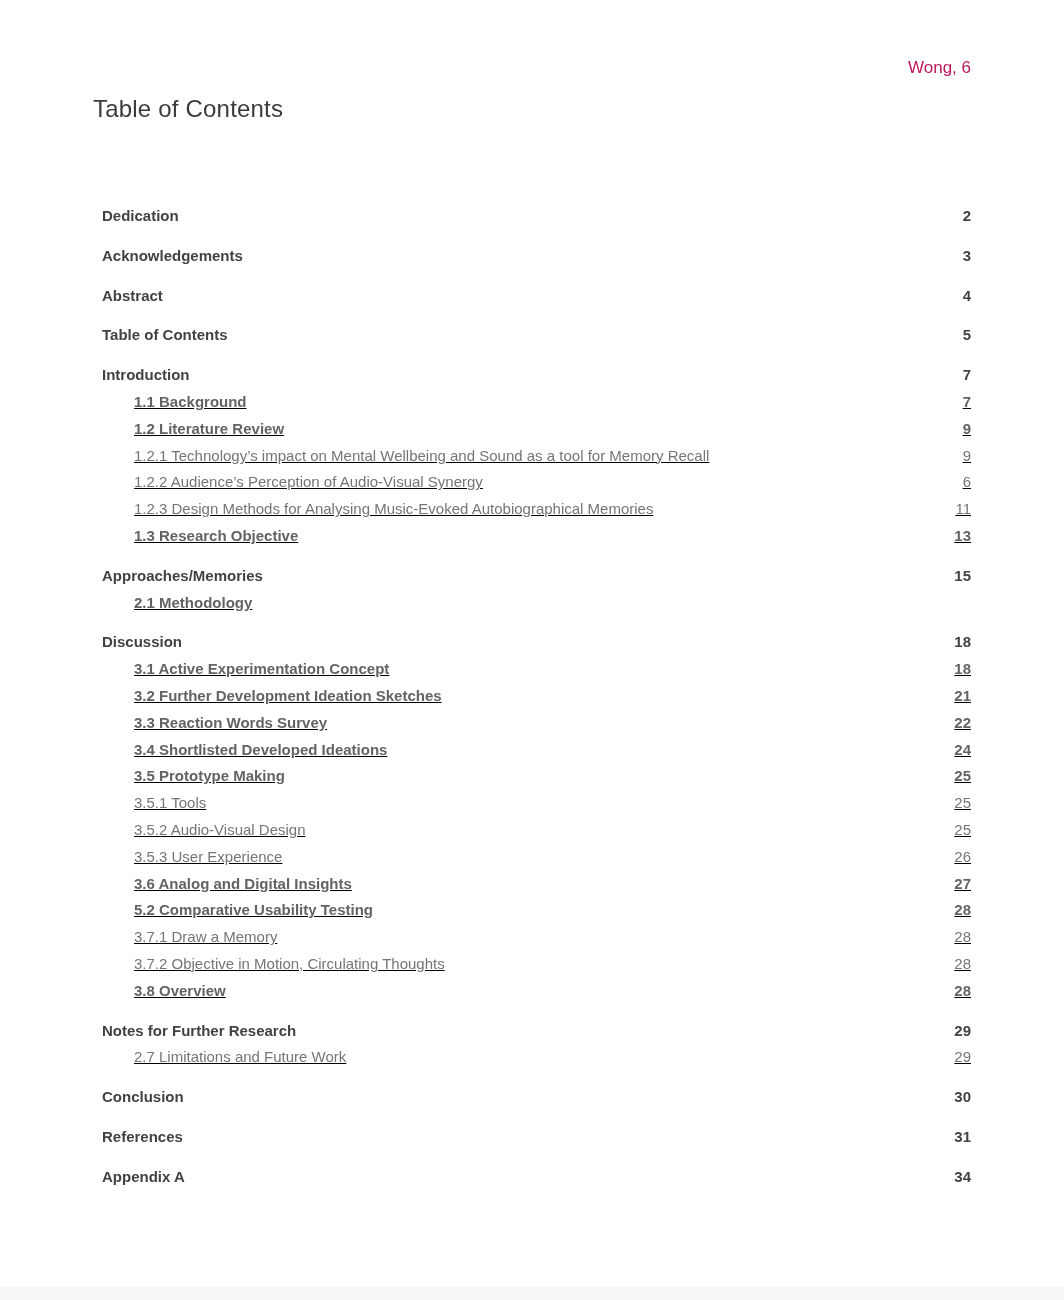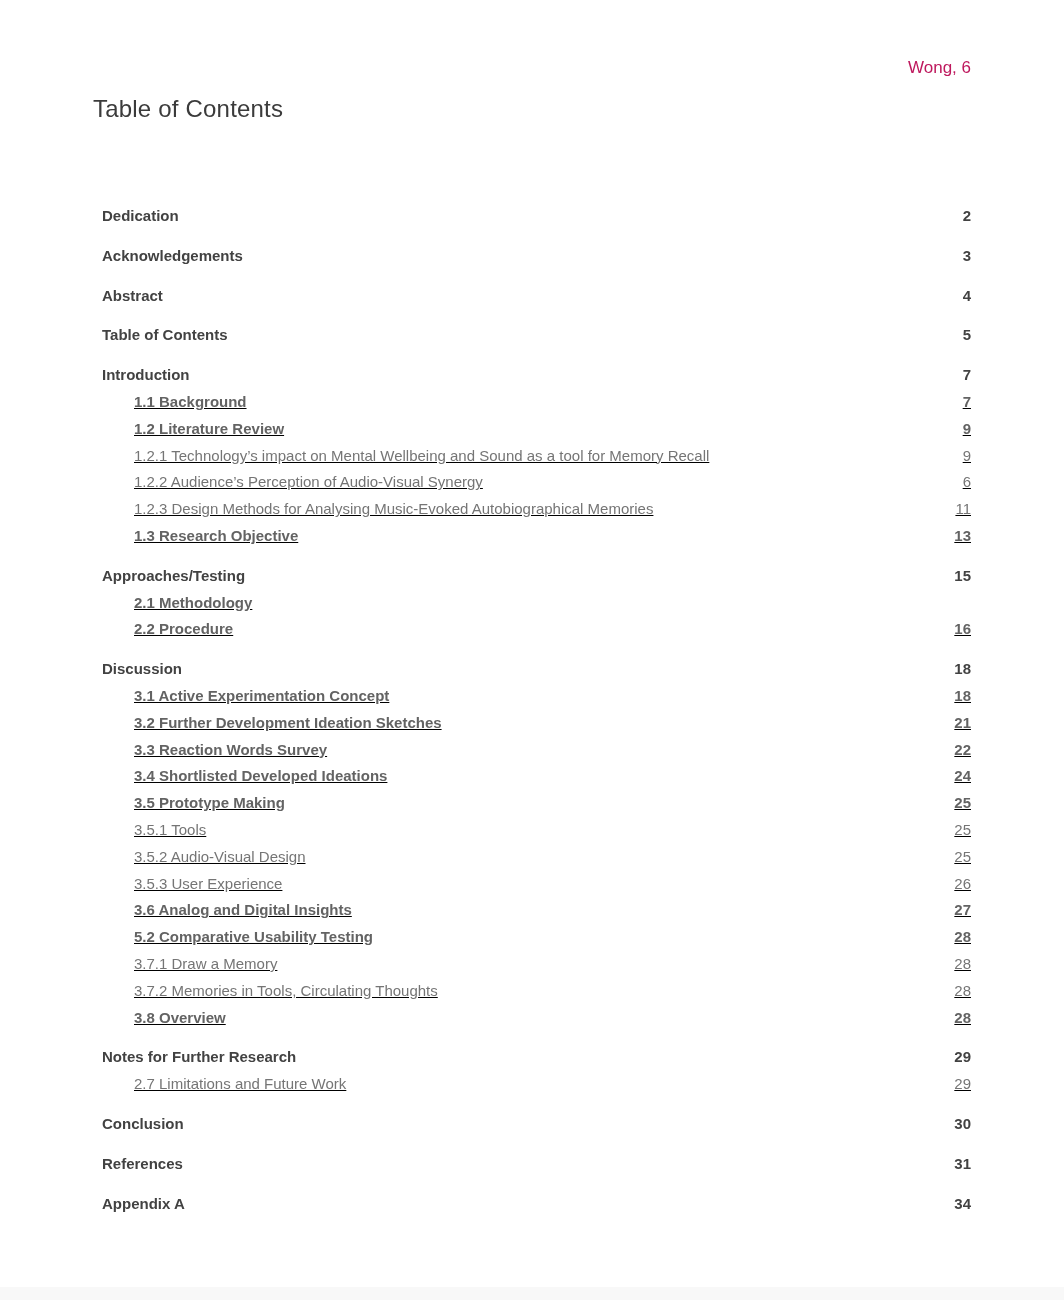--- a/index.html
+++ b/index.html
@@ -117,31 +117,27 @@
     </a>
       <a class="toc-row level-2 regular">
       <span class="toc-label">1.2.3 Design Methods for Analysing Music-Evoked Autobiographical Memories</span>
       <span class="toc-page">11</span>
     </a>
       <a class="toc-row level-2 bold">
       <span class="toc-label">1.3 Research Objective</span>
       <span class="toc-page">13</span>
     </a>
       <a class="toc-row level-1 bold">
-      <span class="toc-label">Approaches/Testing</span>
+      <span class="toc-label">Approaches/Memories</span>
       <span class="toc-page">15</span>
     </a>
       <a class="toc-row level-2 bold">
       <span class="toc-label">2.1 Methodology</span>
       <span class="toc-page"></span>
     </a>
-      <a class="toc-row level-2 bold">
-      <span class="toc-label">2.2 Procedure</span>
-      <span class="toc-page">16</span>
-    </a>
       <a class="toc-row level-1 bold">
       <span class="toc-label">Discussion</span>
       <span class="toc-page">18</span>
     </a>
       <a class="toc-row level-2 bold">
       <span class="toc-label">3.1 Active Experimentation Concept</span>
       <span class="toc-page">18</span>
     </a>
       <a class="toc-row level-2 bold">
       <span class="toc-label">3.2 Further Development Ideation Sketches</span>
@@ -177,21 +173,21 @@
     </a>
       <a class="toc-row level-2 bold">
       <span class="toc-label">5.2 Comparative Usability Testing</span>
       <span class="toc-page">28</span>
     </a>
       <a class="toc-row level-2 regular">
       <span class="toc-label">3.7.1 Draw a Memory</span>
       <span class="toc-page">28</span>
     </a>
       <a class="toc-row level-2 regular">
-      <span class="toc-label">3.7.2 Memories in Tools, Circulating Thoughts</span>
+      <span class="toc-label">3.7.2 Objective in Motion, Circulating Thoughts</span>
       <span class="toc-page">28</span>
     </a>
       <a class="toc-row level-2 bold">
       <span class="toc-label">3.8 Overview</span>
       <span class="toc-page">28</span>
     </a>
       <a class="toc-row level-1 bold">
       <span class="toc-label">Notes for Further Research</span>
       <span class="toc-page">29</span>
     </a>

